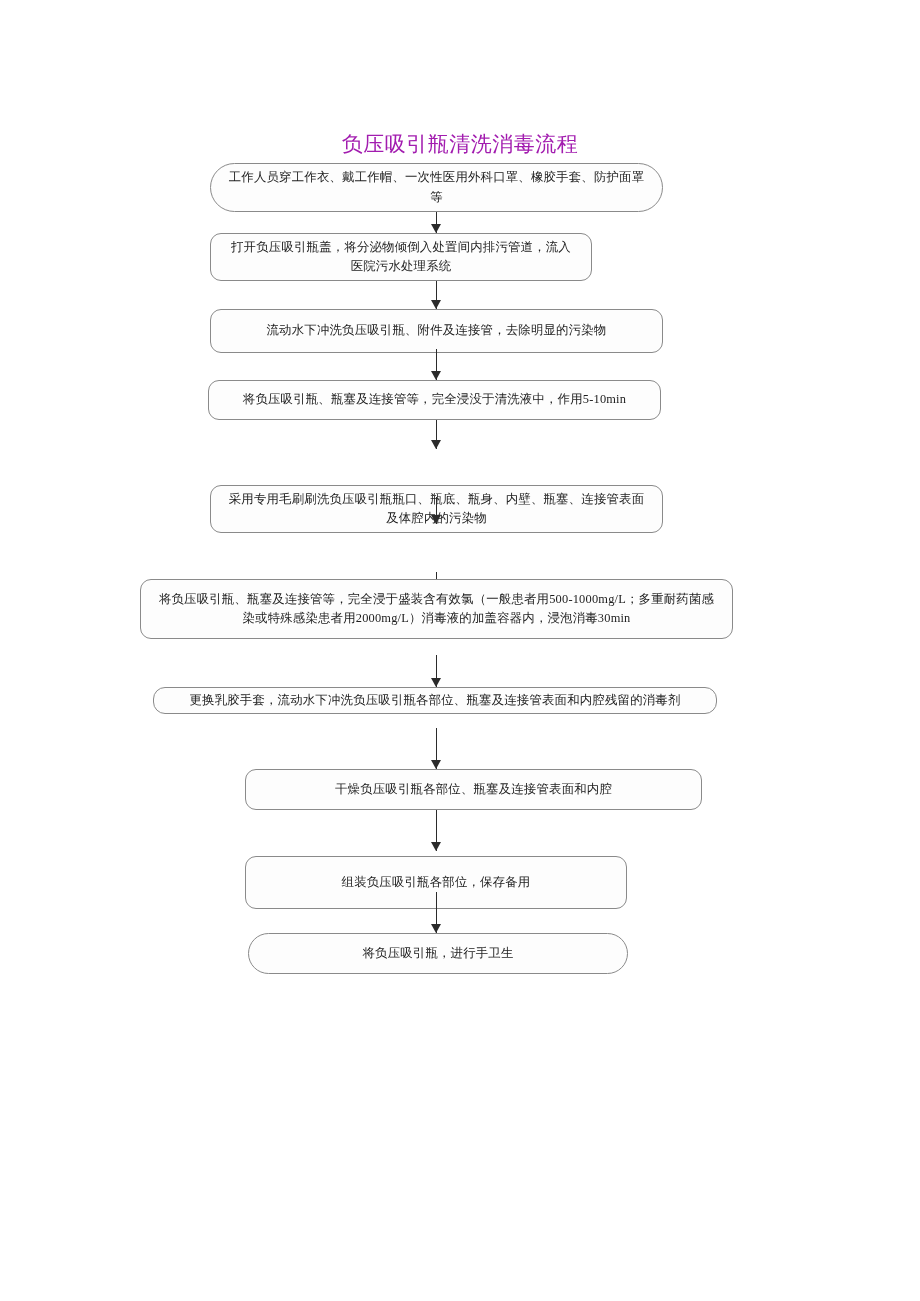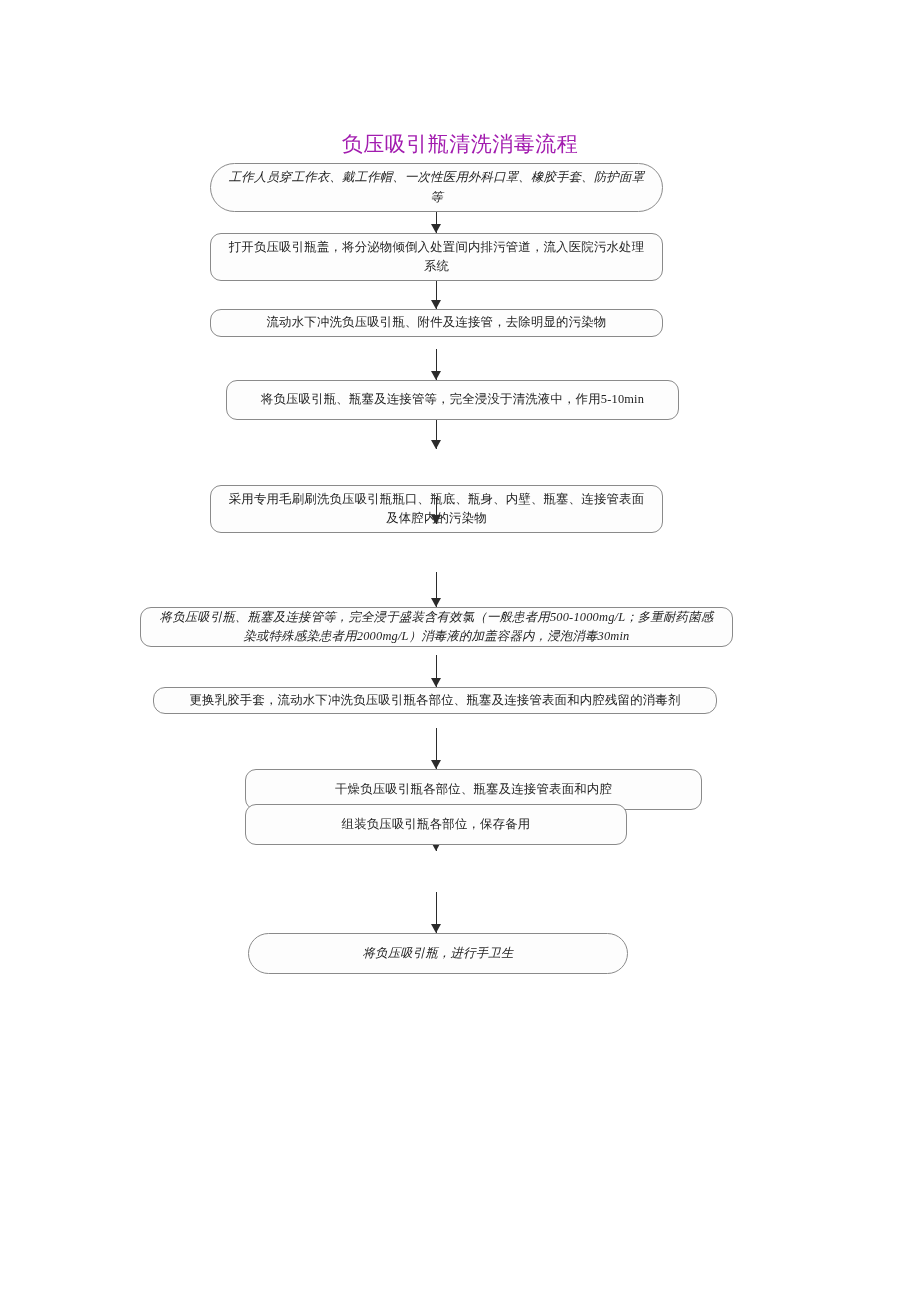--- a/index.html
+++ b/index.html
@@ -49,21 +49,21 @@
     justify-content: center;
     text-align: center;
     padding: 4px 14px;
     font-size: 12.4px;
     line-height: 1.55;
     color: #1c1c1c;
     font-family: "Liberation Serif", "DejaVu Serif", serif;
     letter-spacing: 0.2px;
   }
   .node.rounded { border-radius: 11px; }
-  .node.pill    { border-radius: 999px; font-style: italic; }
+  .node.pill    { border-radius: 999px; }
 
   .node .node-text {
     display: block;
     width: 100%;
   }
 
   
   .connector {
     position: absolute;
     width: 1.4px;
@@ -84,66 +84,66 @@
 <div id="flowchart-page">
 
   <div class="chart-title">负压吸引瓶清洗消毒流程</div>
 
   <div class="node pill" style="left:210px; top:163px; width:453px; height:49px;">
     <span class="node-text">工作人员穿工作衣、戴工作帽、一次性医用外科口罩、橡胶手套、防护面罩等</span>
   </div>
   <div class="connector" style="left:436px; top:212px; height:21px;"></div>
   <div class="arrowhead" style="left:431px; top:224px;"></div>
 
-  <div class="node rounded" style="left:210px; top:233px; width:453px; height:48px;">
+  <div class="node rounded" style="left:210px; top:233px; width:382px; height:48px;">
     <span class="node-text">打开负压吸引瓶盖，将分泌物倾倒入处置间内排污管道，流入医院污水处理系统</span>
   </div>
   <div class="connector" style="left:436px; top:281px; height:28px;"></div>
   <div class="arrowhead" style="left:431px; top:300px;"></div>
 
-  <div class="node rounded" style="left:210px; top:309px; width:453px; height:28px;">
+  <div class="node rounded" style="left:210px; top:309px; width:453px; height:44px;">
     <span class="node-text">流动水下冲洗负压吸引瓶、附件及连接管，去除明显的污染物</span>
   </div>
   <div class="connector" style="left:436px; top:349px; height:31px;"></div>
   <div class="arrowhead" style="left:431px; top:371px;"></div>
 
-  <div class="node rounded" style="left:226px; top:380px; width:453px; height:40px;">
+  <div class="node rounded" style="left:208px; top:380px; width:453px; height:40px;">
     <span class="node-text">将负压吸引瓶、瓶塞及连接管等，完全浸没于清洗液中，作用5-10min</span>
   </div>
   <div class="connector" style="left:436px; top:420px; height:29px;"></div>
   <div class="arrowhead" style="left:431px; top:440px;"></div>
 
   <div class="node rounded" style="left:210px; top:449px; width:453px; height:48px;margin-top:36px;">
     <span class="node-text">采用专用毛刷刷洗负压吸引瓶瓶口、瓶底、瓶身、内壁、瓶塞、连接管表面及体腔内的污染物</span>
   </div>
   <div class="connector" style="left:436px; top:497px; height:27px;"></div>
   <div class="arrowhead" style="left:431px; top:515px;"></div>
 
   <div class="connector" style="left:436px; top:572px; height:35px;"></div>
   <div class="arrowhead" style="left:431px; top:598px;"></div>
 
-  <div class="node rounded" style="left:140px; top:607px; width:593px; height:40px;font-style:italic;">
+  <div class="node rounded" style="left:140px; top:579px; width:593px; height:60px;">
     <span class="node-text">将负压吸引瓶、瓶塞及连接管等，完全浸于盛装含有效氯（一般患者用500-1000mg/L；多重耐药菌感染或特殊感染患者用2000mg/L）消毒液的加盖容器内，浸泡消毒30min</span>
   </div>
   <div class="connector" style="left:436px; top:655px; height:32px;"></div>
   <div class="arrowhead" style="left:431px; top:678px;"></div>
 
   <div class="node rounded" style="left:153px; top:687px; width:564px; height:27px;border-radius:12px;">
     <span class="node-text">更换乳胶手套，流动水下冲洗负压吸引瓶各部位、瓶塞及连接管表面和内腔残留的消毒剂</span>
   </div>
   <div class="connector" style="left:436px; top:728px; height:41px;"></div>
   <div class="arrowhead" style="left:431px; top:760px;"></div>
 
   <div class="node rounded" style="left:245px; top:769px; width:457px; height:41px;">
     <span class="node-text">干燥负压吸引瓶各部位、瓶塞及连接管表面和内腔</span>
   </div>
   <div class="connector" style="left:436px; top:810px; height:41px;"></div>
   <div class="arrowhead" style="left:431px; top:842px;"></div>
 
-  <div class="node rounded" style="left:245px; top:804px; width:382px; height:41px;">
+  <div class="node rounded" style="left:245px; top:856px; width:382px; height:53px;">
     <span class="node-text">组装负压吸引瓶各部位，保存备用</span>
   </div>
   <div class="connector" style="left:436px; top:892px; height:41px;"></div>
   <div class="arrowhead" style="left:431px; top:924px;"></div>
 
   <div class="node pill" style="left:248px; top:933px; width:380px; height:41px;">
     <span class="node-text">将负压吸引瓶，进行手卫生</span>
   </div>
 
 </div>

